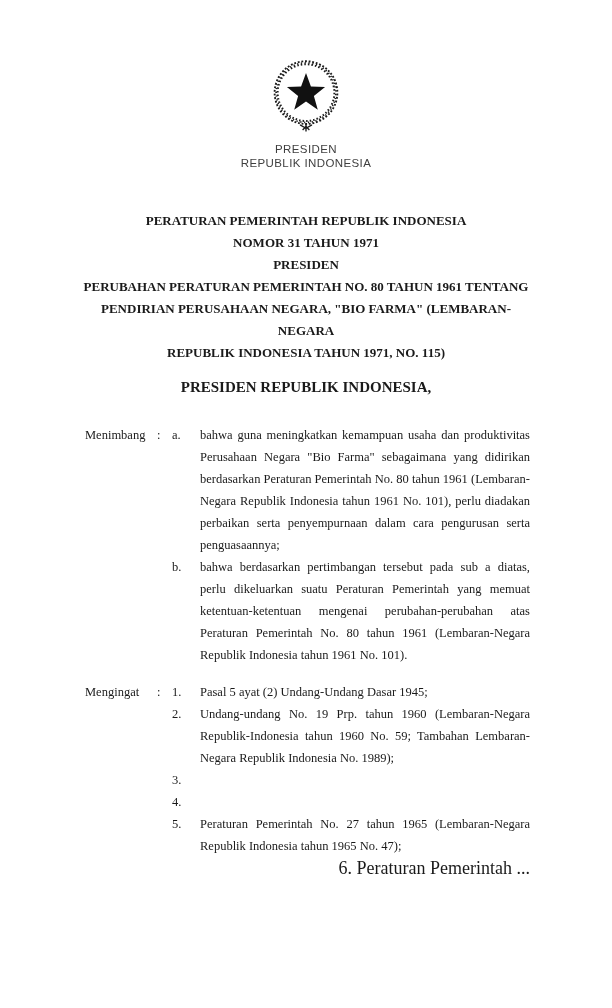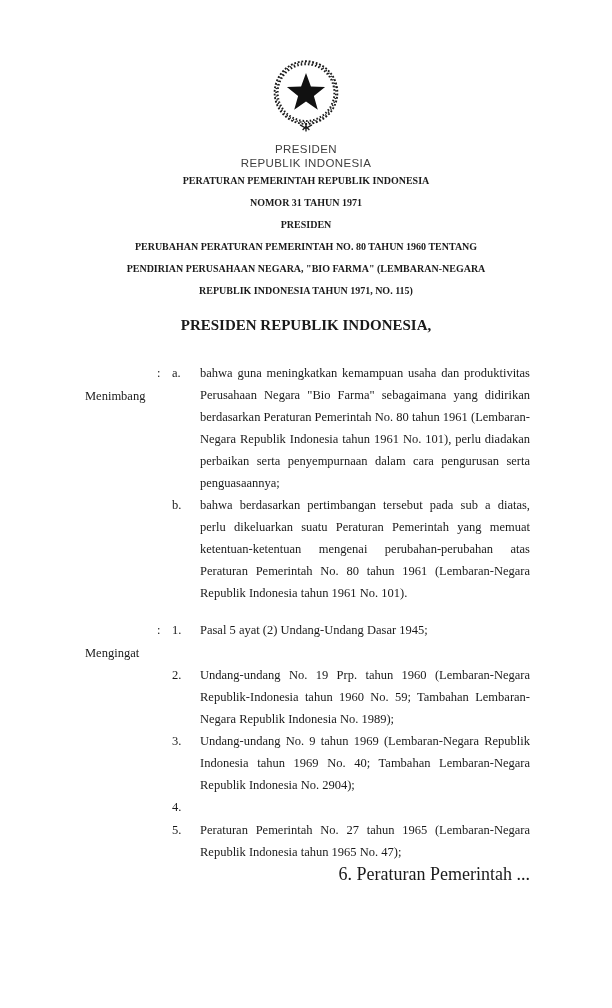--- a/index.html
+++ b/index.html
@@ -25,44 +25,45 @@
   .org-lines {
     margin-top: 4px;
     font-family: "Liberation Sans", sans-serif;
     font-size: 11.5px;
     line-height: 13.5px;
     color: #3f3f3f;
     letter-spacing: 0.4px;
   }
   
   .title-block {
+    margin-top: 40px;
     text-align: center;
     font-weight: bold;
-    font-size: 10px;
+    font-size: 13px;
     line-height: 22px;
     margin-left: -3px;
   }
   .salutation {
     margin-top: 12px;
     text-align: center;
     font-weight: bold;
     font-size: 15px;
     line-height: 22px;
     margin-left: -3px;
   }
   
   .section { margin-top: 0; font-size: 12.5px; line-height: 22px; }
   .section.first { margin-top: 26px; }
   .section.gap   { margin-top: 15px; }
   .row {
     display: grid;
     grid-template-columns: 72px 15px 28px 1fr;
     align-items: start;
   }
-  .row .label { grid-column: 1; margin-top: 23px; }
+  .row .label { grid-column: 1; }
   .row .colon { grid-column: 2; }
   .row .marker { grid-column: 3; }
   .row .text {
     grid-column: 4;
     text-align: justify;
     text-justify: inter-word;
   }
   
   .catchword {
     margin-top: 0;
@@ -94,21 +95,21 @@
     <div class="org-lines">
       <div>PRESIDEN</div>
       <div>REPUBLIK INDONESIA</div>
     </div>
   </div>
 
   <div class="title-block">
     <div>PERATURAN PEMERINTAH REPUBLIK INDONESIA</div>
     <div>NOMOR 31 TAHUN 1971</div>
     <div>PRESIDEN</div>
-    <div>PERUBAHAN PERATURAN PEMERINTAH NO. 80 TAHUN 1960 TENTANG</div>
+    <div>PERUBAHAN PERATURAN PEMERINTAH NO. 80 TAHUN 1961 TENTANG</div>
     <div>PENDIRIAN PERUSAHAAN NEGARA, "BIO FARMA" (LEMBARAN-NEGARA</div>
     <div>REPUBLIK INDONESIA TAHUN 1971, NO. 115)</div>
   </div>
 
   <div class="salutation">PRESIDEN REPUBLIK INDONESIA,</div>
 
   <div class="section first">
     <div class="row">
       <span class="label">Menimbang</span>
       <span class="colon">:</span>
@@ -133,21 +134,20 @@
     <div class="row">
       <span class="label"></span>
       <span class="colon"></span>
       <span class="marker">2.</span>
       <p class="text">Undang-undang No. 19 Prp. tahun 1960 (Lembaran-Negara Republik-Indonesia tahun 1960 No. 59; Tambahan Lembaran-Negara Republik Indonesia No. 1989);</p>
     </div>
     <div class="row">
       <span class="label"></span>
       <span class="colon"></span>
       <span class="marker">3.</span>
-      <p class="text">Undang-undang No. 9 tahun 1969 (Lembaran-Negara Republik Indonesia tahun 1969 No. 40; Tambahan Lembaran-Negara Republik Indonesia No. 2904);</p>
     </div>
     <div class="row">
       <span class="label"></span>
       <span class="colon"></span>
       <span class="marker">4.</span>
     </div>
     <div class="row">
       <span class="label"></span>
       <span class="colon"></span>
       <span class="marker">5.</span>

